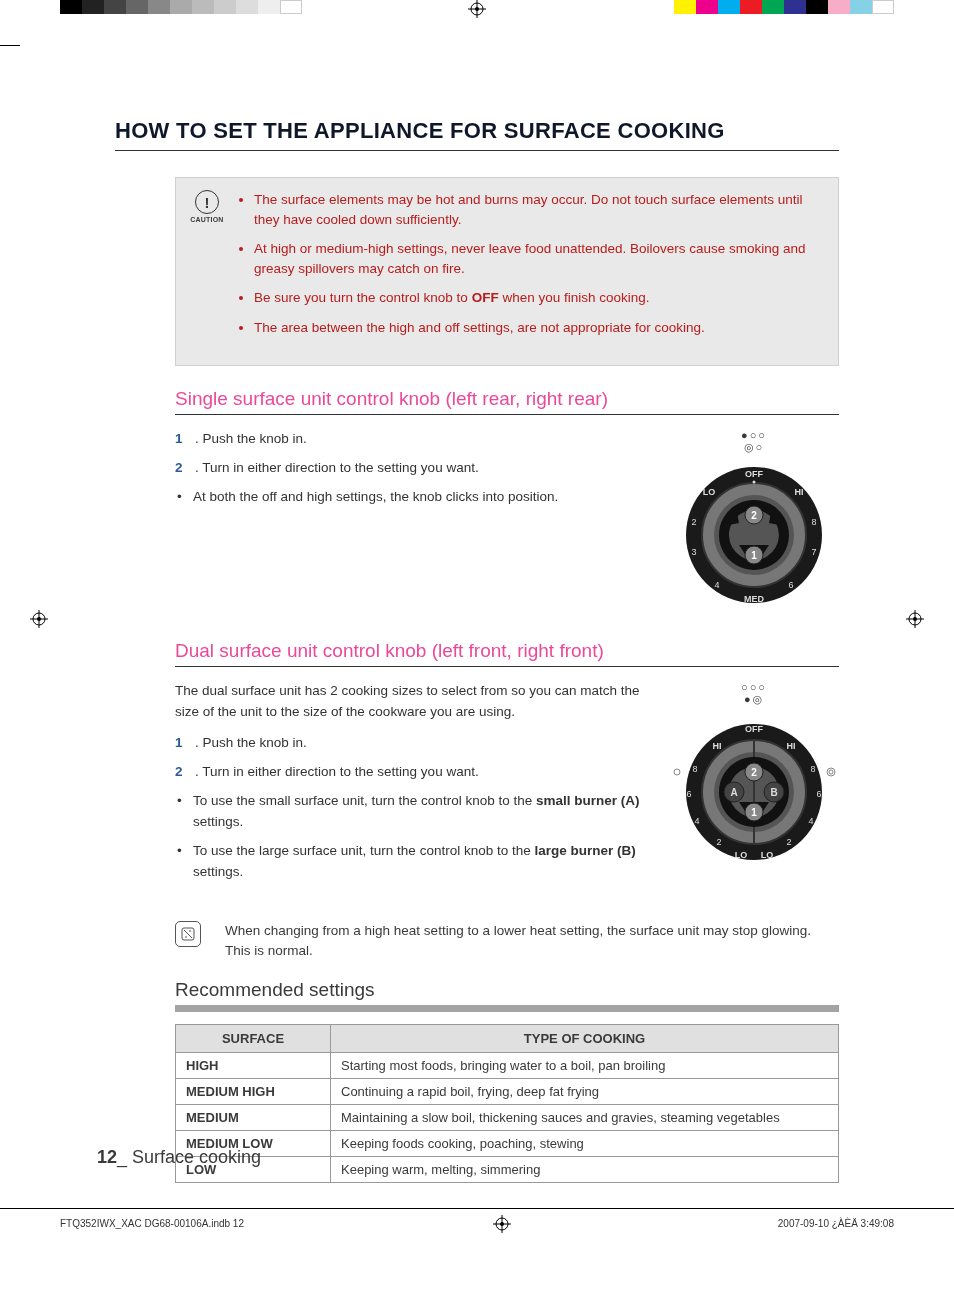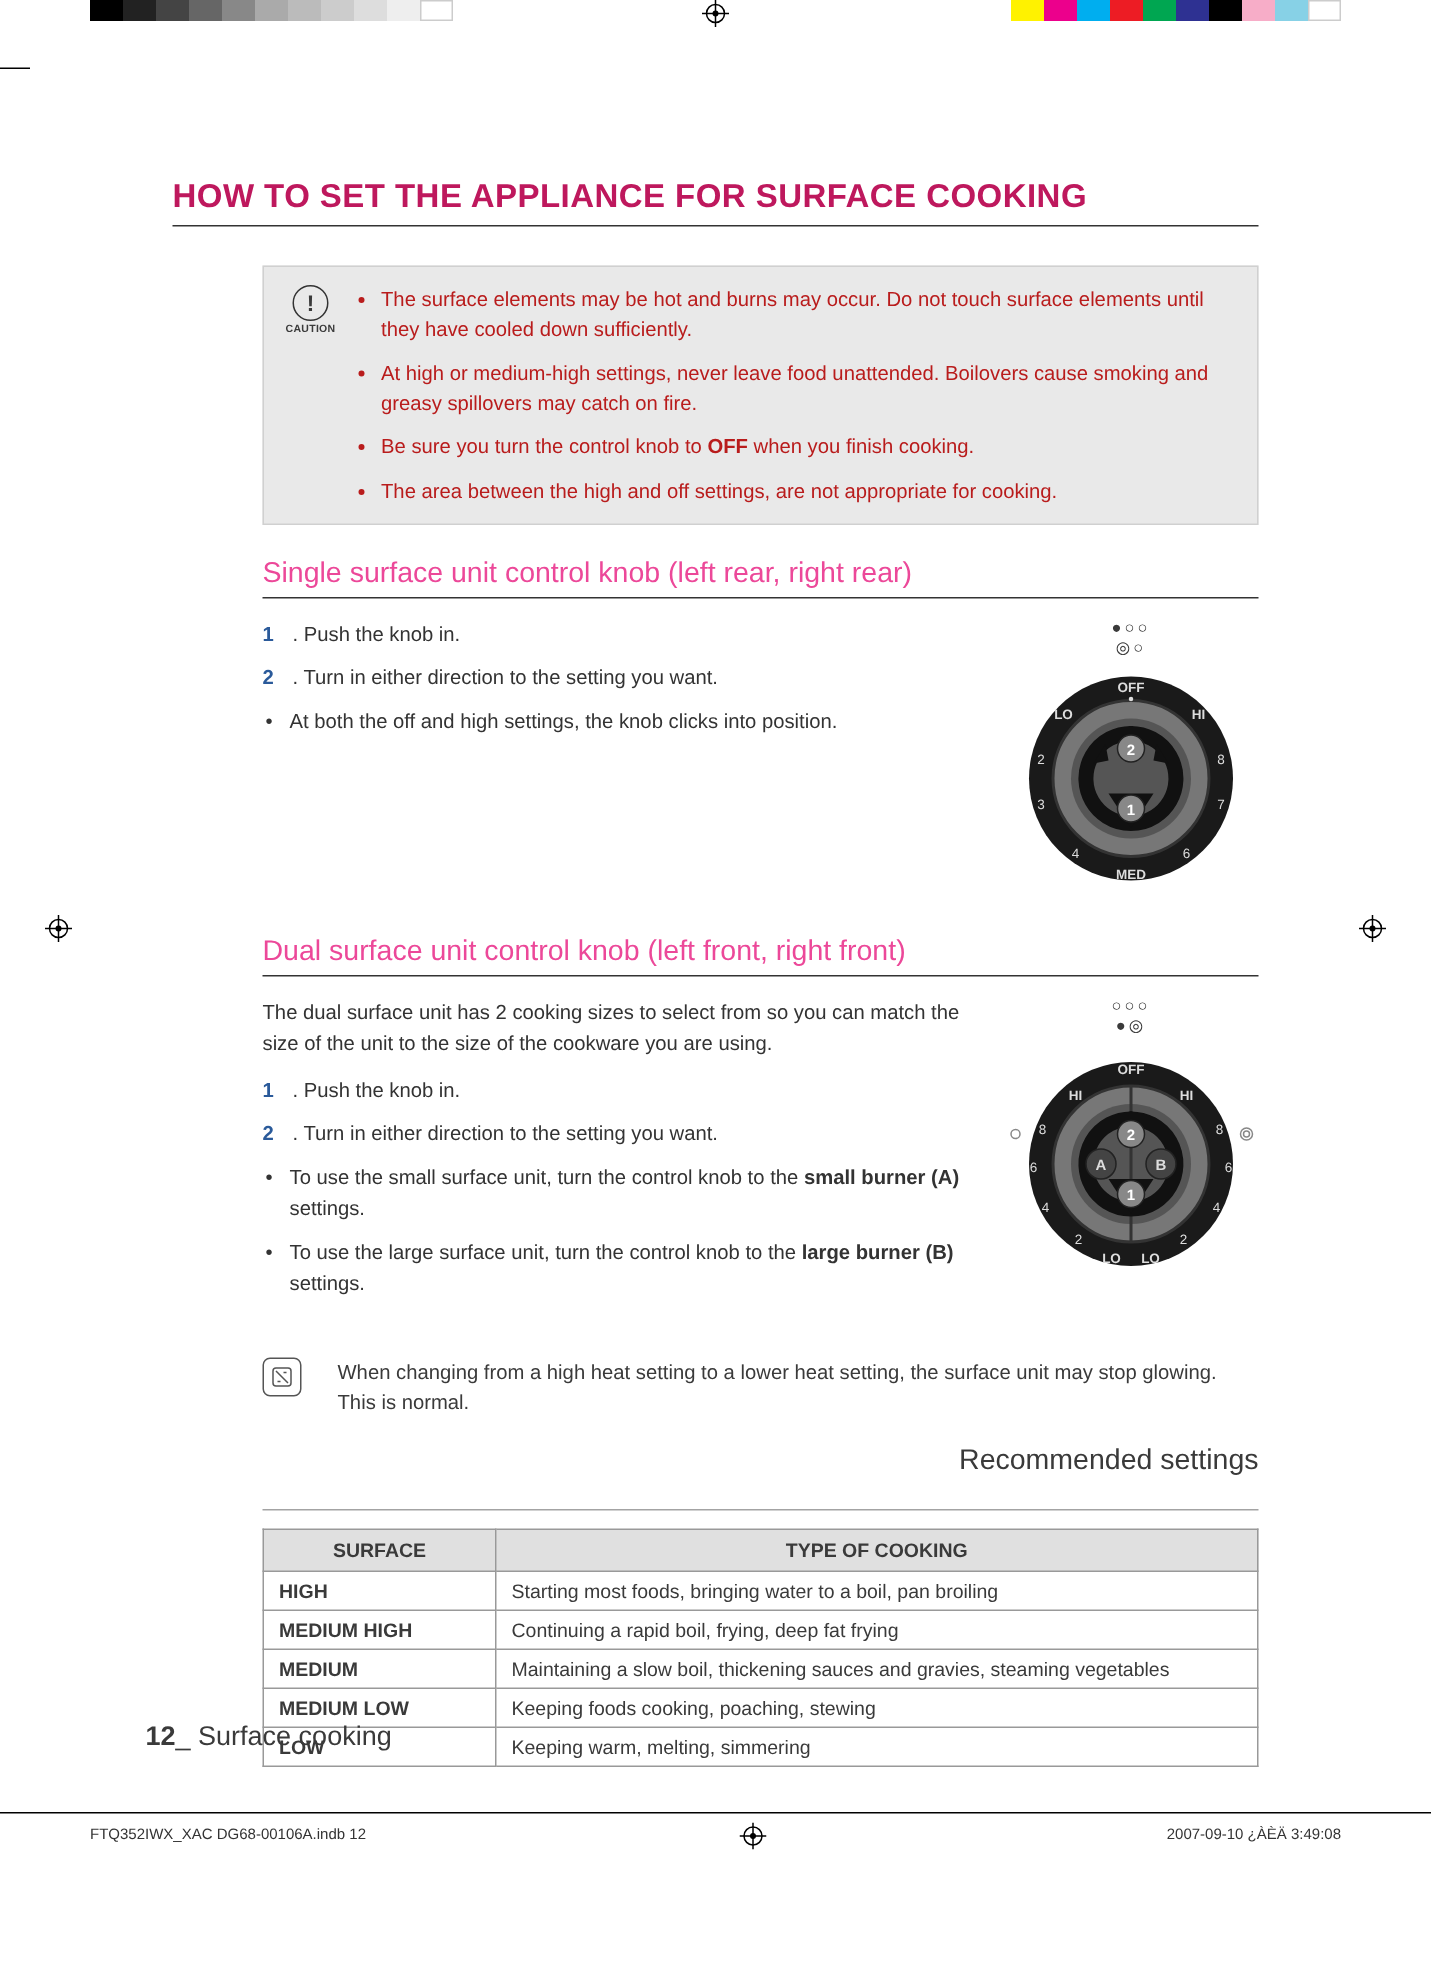--- a/index.html
+++ b/index.html
@@ -36,40 +36,40 @@
   .crop.tl-h { top:45px; left:0; width:20px; height:1px; }
   .page {
     padding: 100px 115px 40px 115px;
     min-height: 1220px;
     position: relative;
   }
   h1.title {
     font-size: 22px;
     font-weight: 600;
     letter-spacing: 0.3px;
-    color: #be185d;
+    color: #0f172a;
     border-bottom: 1.5px solid #333;
     padding-bottom: 6px;
     margin-bottom: 26px;
   }
   .caution-box {
     background: #e9e9e9;
     border: 1px solid #d0d0d0;
     margin-left: 60px;
     padding: 12px 18px 12px 14px;
     display: flex;
     gap: 12px;
     margin-bottom: 22px;
   }
   .caution-icon-col { flex: 0 0 34px; text-align:center; }
   .caution-icon { width:24px; height:24px; border:1.5px solid #333; border-radius:50%; display:flex; align-items:center; justify-content:center; font-weight:bold; font-size:15px; margin:0 auto 2px;}
   .caution-label { font-size:7px; font-weight:bold; letter-spacing:0.2px;}
   .caution-list { list-style: disc; padding-left: 18px; font-size: 13.5px; line-height:1.45; color:#b91c1c;}
   .caution-list li { margin-bottom: 10px; }
-  .caution-list li:last-child { margin-bottom:0;}
+  .caution-list li:last-child { margin-bottom:16px;}
   .caution-list b { font-weight:bold; }
   h2.subhead {
     font-size: 19px;
     font-weight: 400;
     color:#ec4899;
     border-bottom: 1px solid #333;
     padding-bottom: 4px;
     margin-bottom: 14px;
     margin-left: 60px;
   }
@@ -83,25 +83,24 @@
   .bullet::before { content:"•"; position:absolute; left:2px; }
   .knob-fig { flex: 0 0 170px; }
   .knob-svg { display:block; margin:0 auto;}
   .indicator-dots { text-align:center; margin-bottom:6px; font-size:11px; letter-spacing:2px;}
   .note-row { display:flex; gap:24px; align-items:flex-start; margin-left:60px; margin-bottom:18px; font-size:13.5px; line-height:1.5;}
   .note-icon { flex:0 0 26px; height:26px; border:1.5px solid #555; border-radius:5px; display:flex; align-items:center; justify-content:center;}
   .note-icon svg { width:16px; height:16px;}
   h3.tablehead {
     font-size: 19px;
     font-weight:400;
-    border-bottom:1px solid #a3a3a3;
-    padding-bottom:21px;
+    border-bottom:7px solid #a3a3a3;
+    padding-bottom:4px;
     margin-left:60px;
     margin-bottom:12px;
-    text-align:right;
   }
   table.settings {
     margin-left:60px;
     width: calc(100% - 60px);
     border-collapse: collapse;
     font-size:13px;
   }
   table.settings th {
     background:#e0e0e0;
     font-weight:bold;

